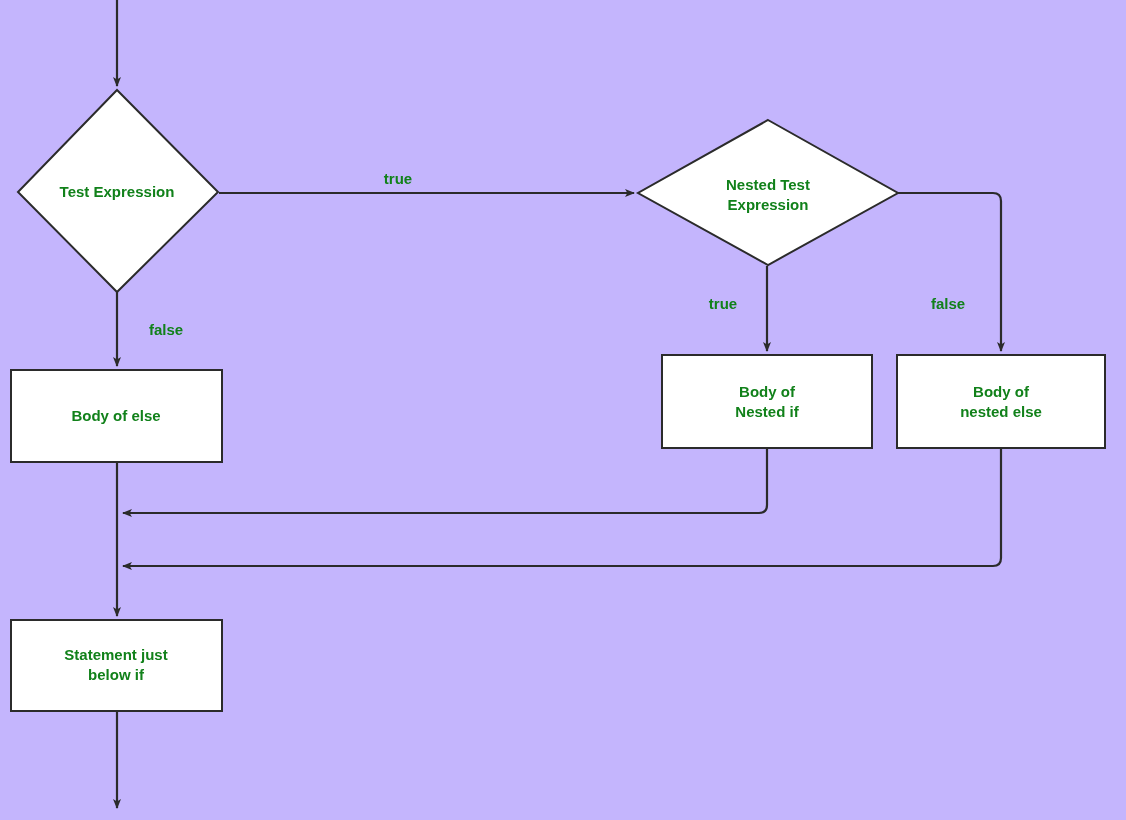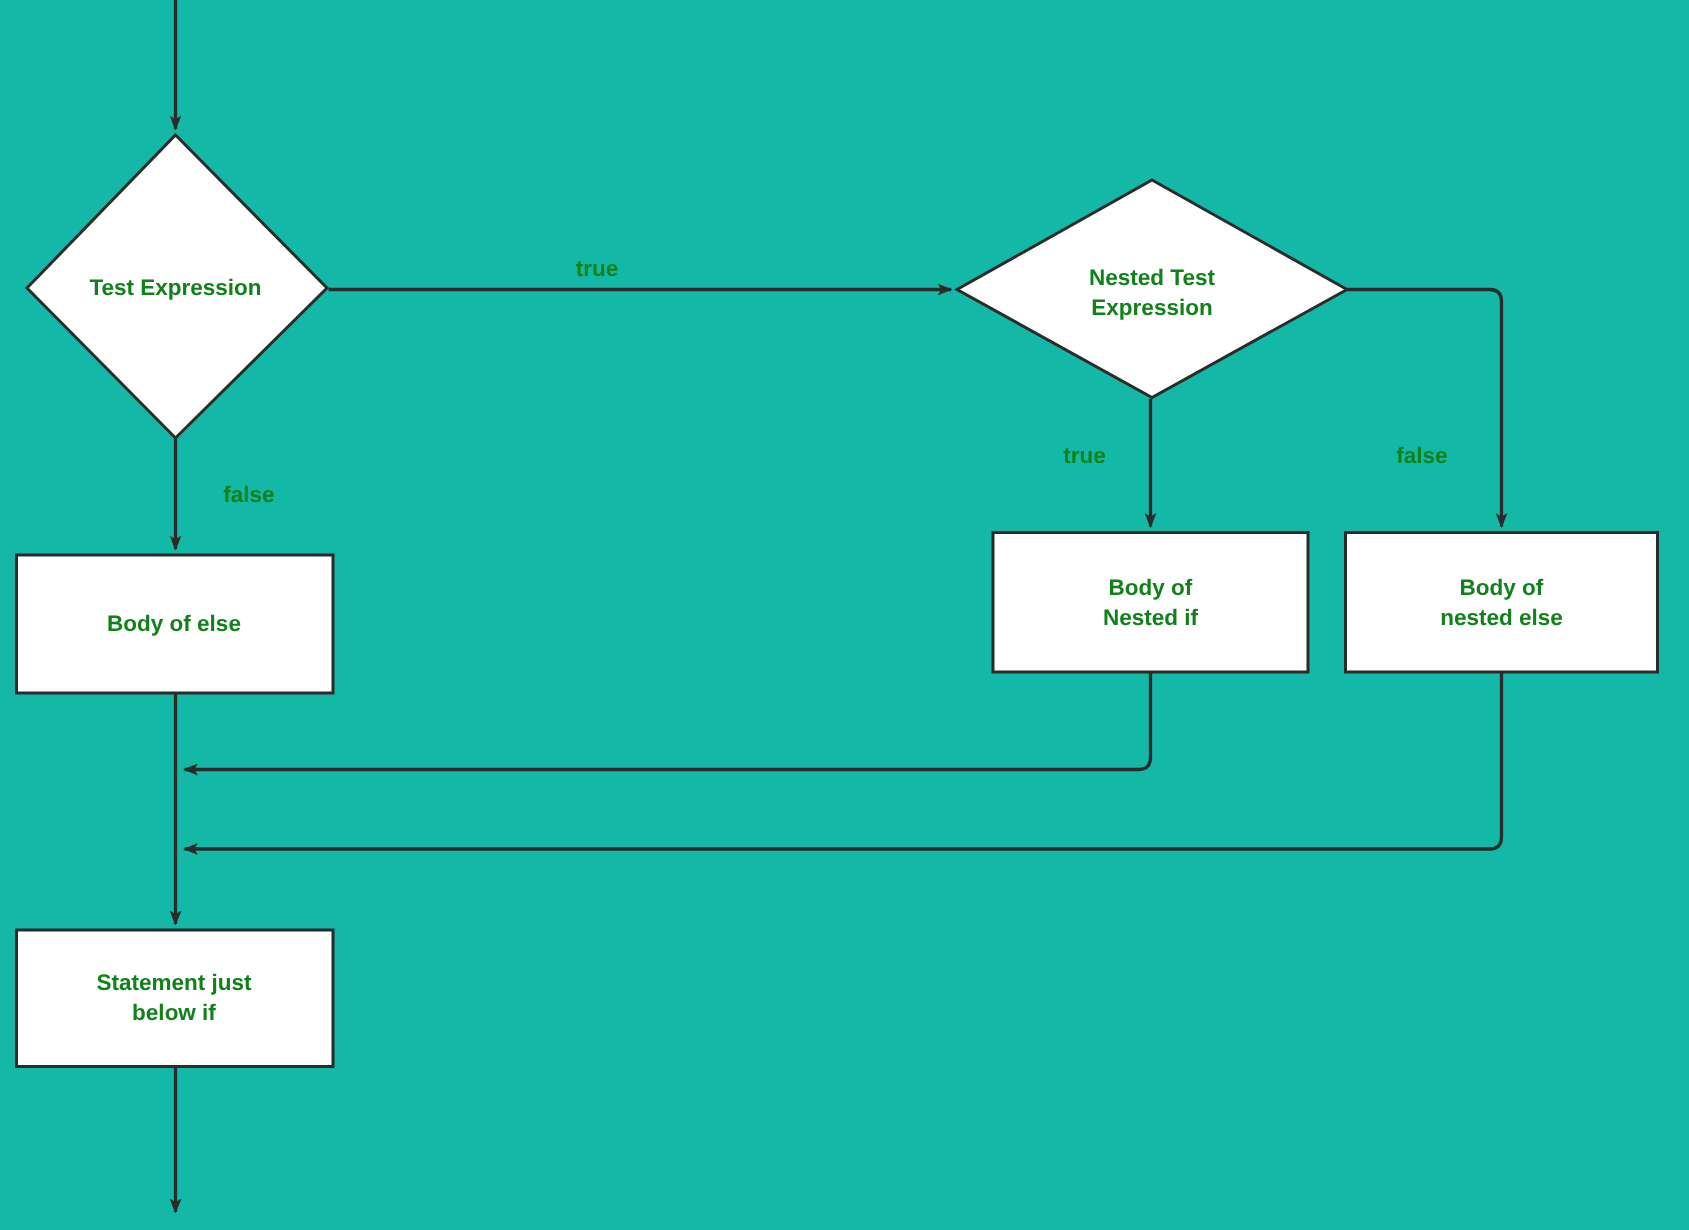--- a/index.html
+++ b/index.html
@@ -8,21 +8,21 @@
     padding: 0;
     background: #ffffff;
   }
   body {
     font-family: "Liberation Sans", sans-serif;
   }
   #canvas-wrap {
     position: relative;
     width: 1126px;
     height: 820px;
-    background: #14b8a6;
+    background: #c4b5fd;
     overflow: hidden;
   }
   svg#flow {
     position: absolute;
     left: 0;
     top: 0;
     width: 1126px;
     height: 820px;
     display: block;
   }

